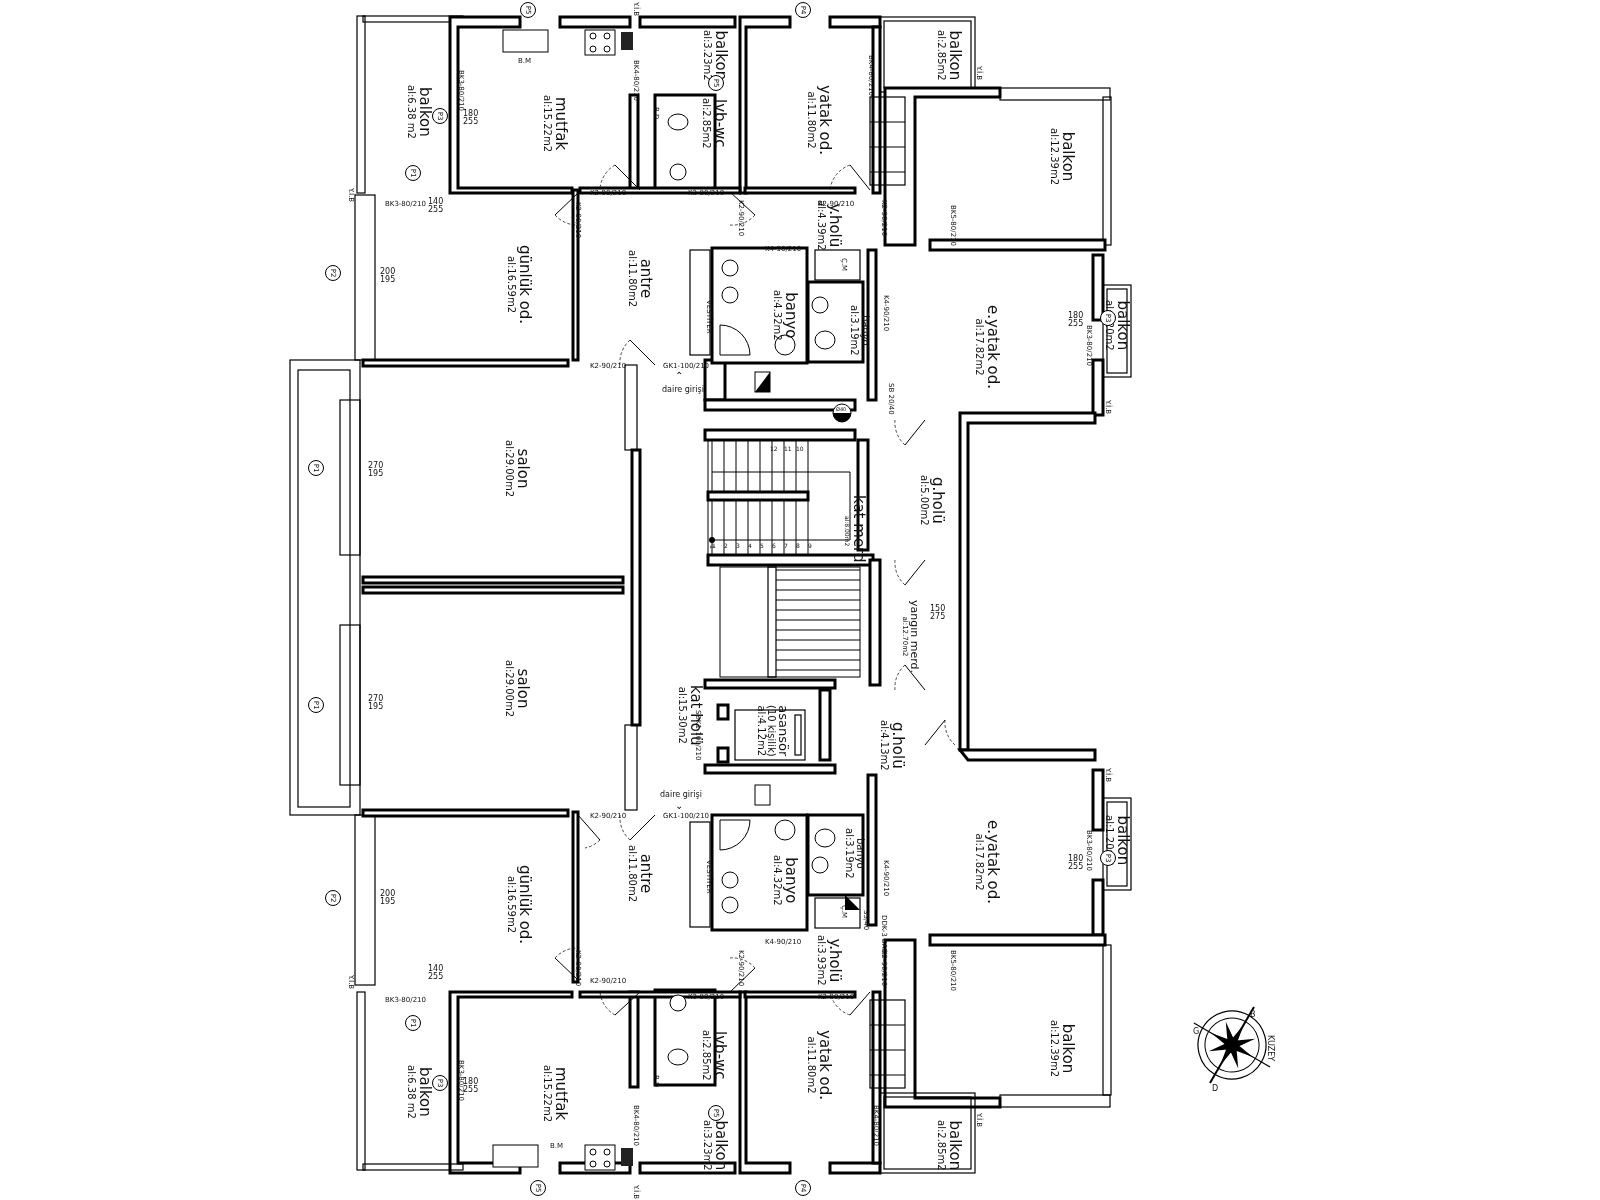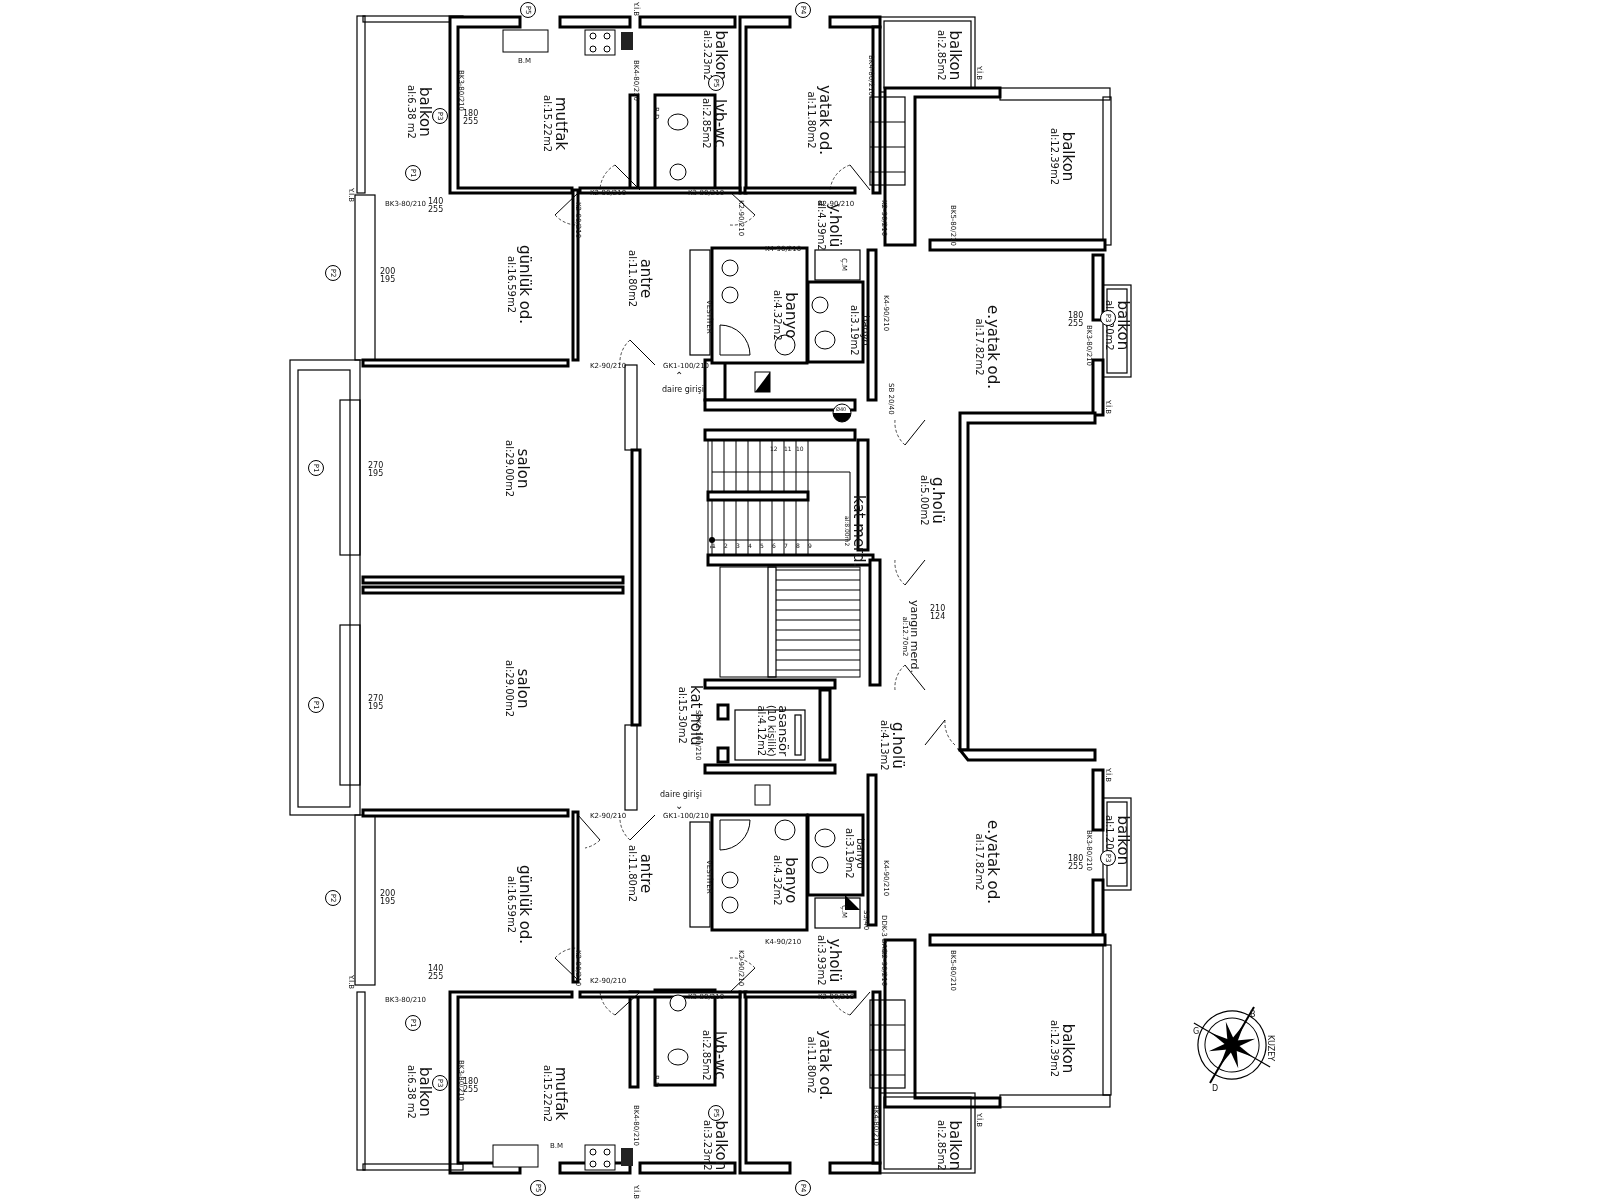--- a/index.html
+++ b/index.html
@@ -505,22 +505,22 @@
   </div>
 <div class="win" style="left:1068px;top:312px;">
     <div>180</div>
     <div>255</div>
   </div>
 <div class="win" style="left:1068px;top:855px;">
     <div>180</div>
     <div>255</div>
   </div>
 <div class="win" style="left:930px;top:605px;">
-    <div>210</div>
-    <div>124</div>
+    <div>150</div>
+    <div>275</div>
   </div>
 <div class="win" style="left:428px;top:198px;">
     <div>140</div>
     <div>255</div>
   </div>
 <div class="win" style="left:428px;top:965px;">
     <div>140</div>
     <div>255</div>
   </div>
 

